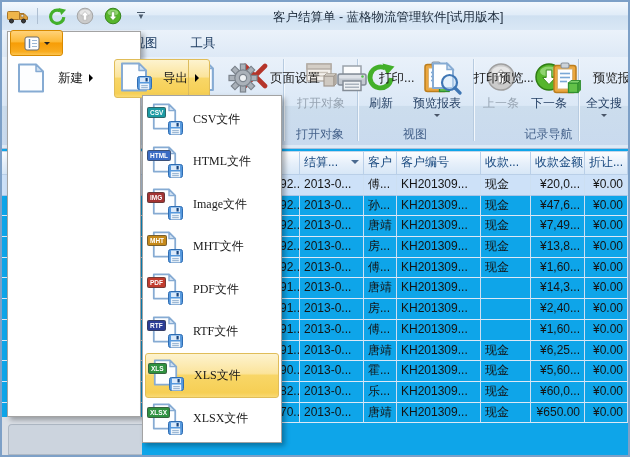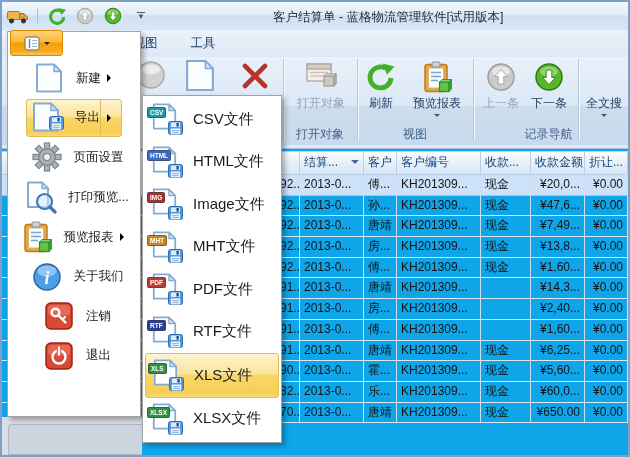--- a/index.html
+++ b/index.html
@@ -41,21 +41,21 @@
   .tcell{box-sizing:border-box;border-right:1px solid #ccdff2;border-bottom:1px solid #dbe8f6;
     font-size:12px;color:#141414;line-height:19.7px;padding:0 4px;white-space:nowrap;overflow:hidden;flex:none;}
   .tcell.r{text-align:right;}
   
   .footerleft{position:absolute;left:0;top:415px;width:140px;height:38px;background:#dadfe6;z-index:5;}
   .footerinner{position:absolute;left:6px;top:7px;right:0;bottom:0;background:#ccd4de;
     border:1px solid #aeb8c4;border-right:none;border-radius:4px 0 0 0;}
   
   .appmenu{position:absolute;left:5px;top:29px;width:134px;height:386px;background:#fff;
     border:1px solid #a3a3a3;box-sizing:border-box;z-index:10;box-shadow:3px 3px 5px rgba(0,0,0,.30);}
-  .mlist{position:absolute;left:1px;right:1px;top:27px;bottom:3px;display:flex;flex-direction:column;align-items:center;}
+  .mlist{position:absolute;left:1px;right:1px;top:27px;bottom:3px;display:flex;flex-direction:row;}
   .mitem{height:38.5px;flex:none;display:flex;align-items:center;padding-left:5px;box-sizing:border-box;}
   .mitem.hl{background:linear-gradient(#fdf3cf,#fbe49c 45%,#f8d667 50%,#f6cf55 90%,#f9da74);
     border:1px solid #e0bd59;border-radius:3px;margin:0 1px;padding-left:4px;}
   .msep{height:0;border-top:1px dashed #c6c6c6;margin:0 5px;flex:none;}
   .mic{width:34px;display:flex;align-items:center;justify-content:center;flex:none;}
   .mlabel{font-size:12.5px;color:#1a1a1a;margin-left:10px;flex:1;white-space:nowrap;}
   .marr{width:0;height:0;border:4.5px solid transparent;border-left-color:#000;flex:none;margin-right:6px;}
   .marrwrap{width:20px;height:100%;display:flex;align-items:center;justify-content:flex-end;flex:none;}
   .mitem.hl .marrwrap{border-left:1px solid #dcbc5e;}
   .menubtn{position:absolute;left:8px;top:28px;width:53px;height:26px;z-index:12;
@@ -68,21 +68,21 @@
     border:1px solid #a3a3a3;box-sizing:border-box;z-index:11;box-shadow:3px 3px 5px rgba(0,0,0,.30);}
   .slist{position:absolute;left:1px;right:1px;top:2px;bottom:2px;display:flex;flex-direction:column;}
   .sitem{flex:1;display:flex;align-items:center;padding-left:5px;box-sizing:border-box;}
   .sitem.hl{background:linear-gradient(#fdf3cf,#fbe49c 45%,#f8d667 50%,#f6cf55 90%,#f9da74);
     border:1px solid #e0bd59;border-radius:3px;margin:0 1px;padding-left:4px;}
   .sic{position:relative;width:34px;height:32px;flex:none;}
   .sic .pg{position:absolute;left:3px;top:0;}
   .sic .fl{position:absolute;right:0;bottom:0;}
   .sbadge{position:absolute;left:-2px;top:4px;font-size:6.5px;font-weight:bold;color:#fff;
     padding:1px 2px;border-radius:2px;border:1px solid rgba(60,60,60,.55);line-height:7px;letter-spacing:0;}
-  .slabel{font-size:15px;color:#1a1a1a;margin-left:10px;white-space:nowrap;}
+  .slabel{font-size:12px;color:#1a1a1a;margin-left:10px;white-space:nowrap;font-family:Liberation Serif, serif;}
 </style>
 </head>
 <body>
 
 <div class="win">
 
   <div class="titlebar">
     <span class="qat">
       <span class="qbtn">
         <svg width="22" height="15" viewBox="0 0 22 15">
@@ -421,20 +421,34 @@
                 <rect x="-2.6" y="-14" width="5.2" height="7" transform="rotate(270)"></rect>
                 <rect x="-2.6" y="-14" width="5.2" height="7" transform="rotate(315)"></rect>
                 <circle r="8.2"></circle>
               </g>
               <circle r="3.6" fill="#eef1f4" stroke="#7c848d" stroke-width="1.2"></circle>
             </svg>
           </span>
           <span class="mlabel">页面设置</span>
         </div>
         <div class="msep"></div>
+        <div class="mitem">
+          <span class="mic">
+            <svg width="32" height="29" viewBox="0 0 32 29">
+              <rect x="7" y="2" width="18" height="10" fill="#fbfcfd" stroke="#9aa2ab" stroke-width="1.5"></rect>
+              <rect x="2" y="10" width="28" height="11" rx="2" fill="#c3c9d1" stroke="#848c96" stroke-width="1.5"></rect>
+              <rect x="3" y="11" width="26" height="3.5" rx="1.5" fill="#dde1e7"></rect>
+              <rect x="7" y="17" width="18" height="9.5" fill="#eef1f4" stroke="#848c96" stroke-width="1.5"></rect>
+              <rect x="9" y="19.5" width="14" height="1.5" fill="#aab3bd"></rect>
+              <rect x="9" y="22.5" width="14" height="1.5" fill="#aab3bd"></rect>
+              <circle cx="26.5" cy="12.5" r="1.3" fill="#54c14f"></circle>
+            </svg>
+          </span>
+          <span class="mlabel">打印...</span>
+        </div>
         <div class="msep"></div>
         <div class="mitem">
           <span class="mic">
             <svg width="31" height="33" viewBox="0 0 31 33">
               <path d="M2 1.5 H16 L22 7.5 V26 H2 Z" fill="#fdfeff" stroke="#86abd3" stroke-width="2" stroke-linejoin="round"></path>
               <path d="M16 1.5 L22 7.5 H16 Z" fill="#cfe0f2" stroke="#86abd3" stroke-width="1.5"></path>
               <circle cx="18.5" cy="20.5" r="7.5" fill="#cfe3f7" fill-opacity="0.55" stroke="#3f76b4" stroke-width="2.2"></circle>
               <line x1="24" y1="26" x2="29" y2="31" stroke="#3f76b4" stroke-width="3.2" stroke-linecap="round"></line>
             </svg>
           </span>

